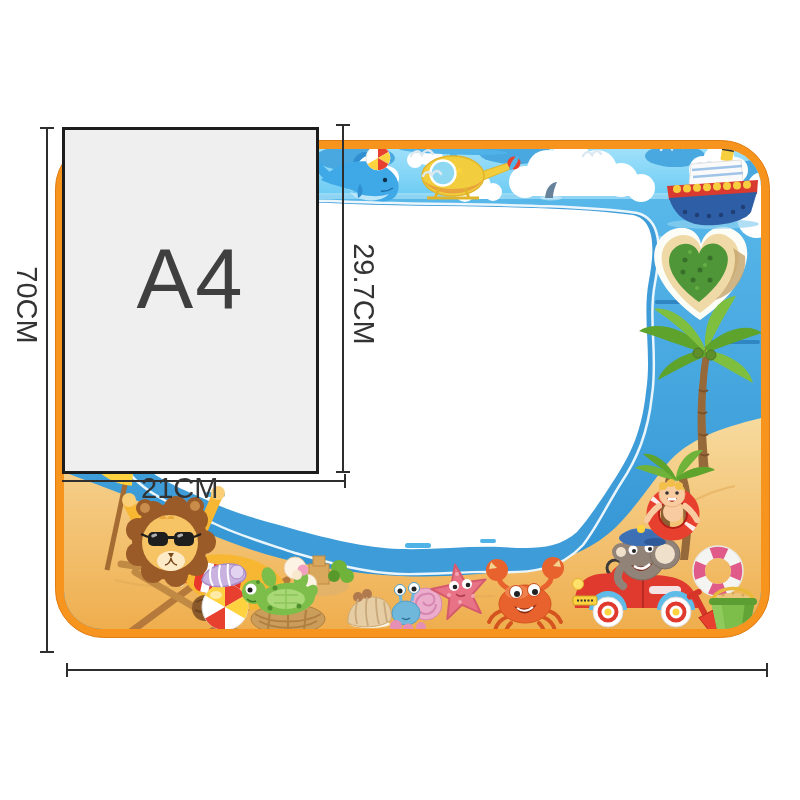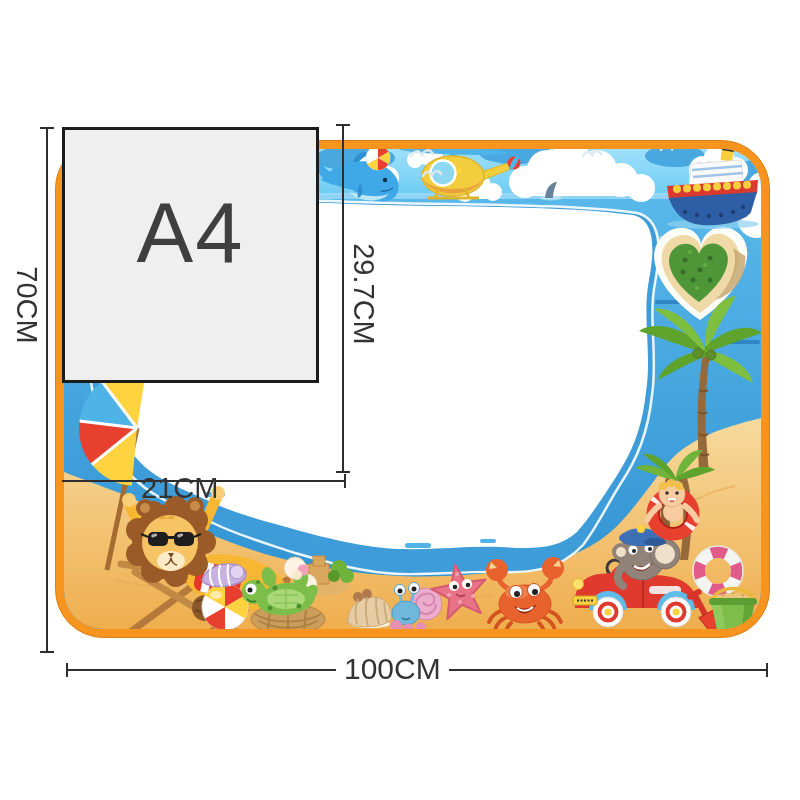--- a/index.html
+++ b/index.html
@@ -1,19 +1,19 @@
 <!DOCTYPE html>
 <html><head>
 <meta charset="utf-8">
 <style>
   html,body{margin:0;padding:0;background:#ffffff;}
   .canvas{position:relative;width:800px;height:800px;background:#ffffff;overflow:hidden;
           font-family:"Liberation Sans", sans-serif;}
   .mat-svg{position:absolute;left:55px;top:140px;width:715px;height:498px;z-index:1;}
-  .a4-paper{position:absolute;left:62px;top:127px;width:257px;height:256px;background:#efefef;
+  .a4-paper{position:absolute;left:62px;top:127px;width:257px;height:347px;background:#efefef;
             border:3px solid #1c1c1c;box-sizing:border-box;z-index:2;
             display:flex;align-items:center;justify-content:center;}
   .a4-label{font-size:85px;color:#3f3f3f;letter-spacing:2px;margin-top:-44px;}
   .dim{position:absolute;background:#2e2e2e;z-index:3;}
   .dim-label{position:absolute;z-index:4;color:#333333;font-size:29px;white-space:nowrap;}
   .dim-label.rot{transform:rotate(90deg);text-align:center;}
   .dim-label.bottom{font-size:30px;background:#ffffff;padding:0 8px;}
 </style>
 </head>
 <body>
@@ -541,15 +541,14 @@
   <div class="dim" style="left:336px;top:471px;width:14px;height:2px"></div>
   <div class="dim-label rot" style="left:298px;top:277px;width:130px;height:34px">29.7CM</div>
 
   <div class="dim" style="left:62px;top:480px;width:283px;height:2px"></div>
   <div class="dim" style="left:344px;top:474px;width:2px;height:14px"></div>
   <div class="dim-label" style="left:141px;top:472px">21CM</div>
 
   <div class="dim" style="left:67px;top:669px;width:701px;height:2px"></div>
   <div class="dim" style="left:66px;top:663px;width:2px;height:14px"></div>
   <div class="dim" style="left:766px;top:663px;width:2px;height:14px"></div>
-  <div class="dim-label bottom" style="left:336px;top:652px">100CM</div>
 
 </div>
 
 </body></html>

